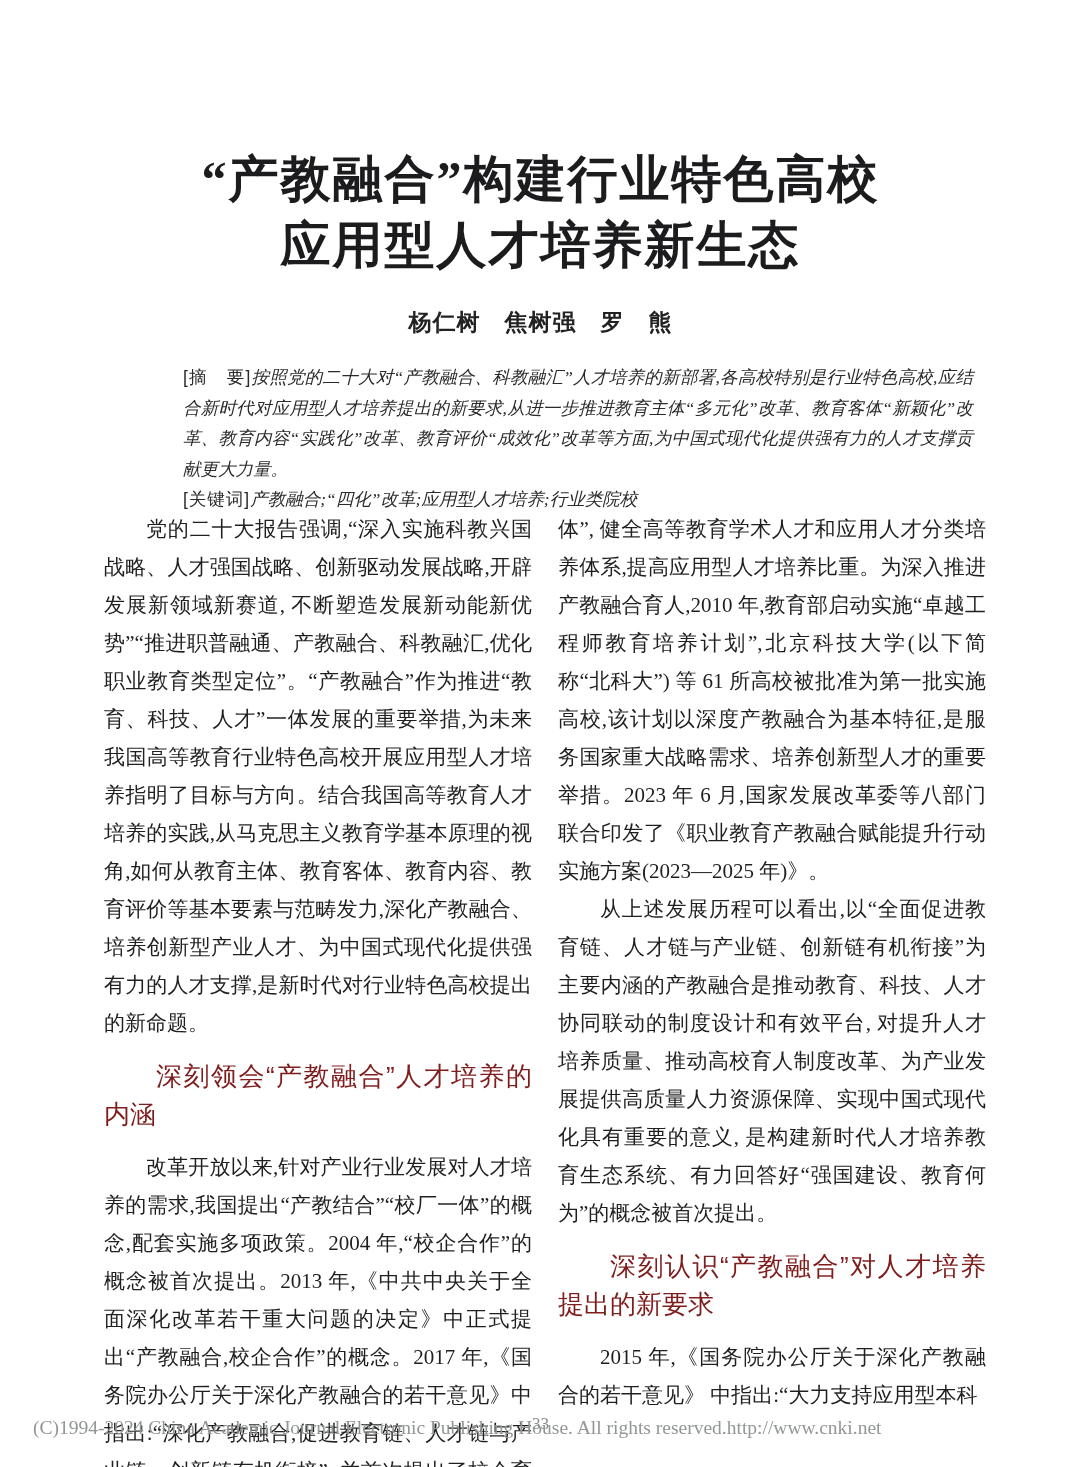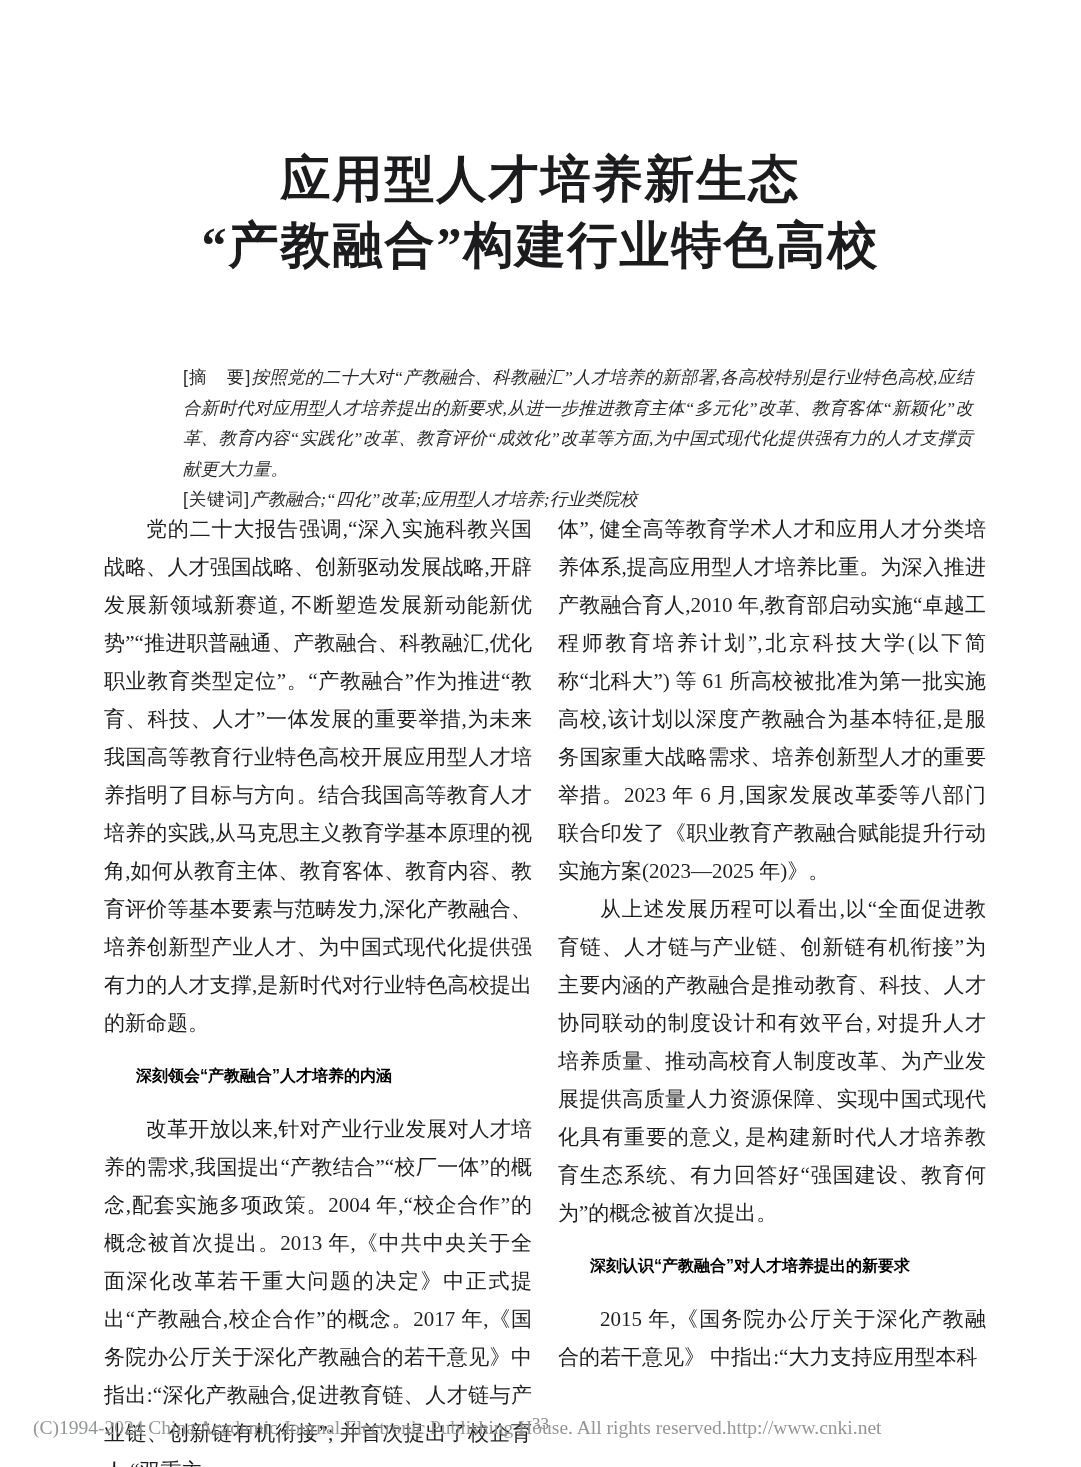--- a/index.html
+++ b/index.html
@@ -61,26 +61,26 @@
     width:428px;
     font-size:21px;line-height:38px;
     text-align:justify;
     color:#1f1f1f;
   }
   .col p{margin:0;}
   .indent{text-indent:2em;}
   .noindent{text-indent:0;}
   .sec-heading{
     font-family:"Liberation Sans", sans-serif;
-    font-weight:bold;
-    font-size:16px;line-height:38px;
+    font-weight:normal;
+    font-size:26px;line-height:38px;
     text-indent:2em;
     text-align:justify;
     margin:15px 0 15px 0 !important;
-    color:#000000;
+    color:#7f1d1d;
   }
   
   .page-number{
     position:absolute;top:1414px;left:0;right:0;
     text-align:center;
     font-size:17px;color:#8a8a8a;
     font-family:"Liberation Serif", serif;
   }
   .footer{
     position:absolute;top:1417px;left:33px;right:0;
@@ -89,24 +89,25 @@
     white-space:nowrap;
   }
   .footer .url{}
 </style>
 </head>
 <body>
 
 <div class="page">
 
   <div class="title">
+    <div>“产教融合”构建行业特色高校</div>
     <div>应用型人才培养新生态</div>
-    <div>“产教融合”构建行业特色高校</div>
   </div>
 
+  <div class="authors">杨仁树　焦树强　罗　熊</div>
 
   <div class="abstract-block">
     <p class="abstract-p"><span class="ab-label">[摘　要]</span><span class="abstract-text">按照党的二十大对“产教融合、科教融汇”人才培养的新部署,各高校特别是行业特色高校,应结合新时代对应用型人才培养提出的新要求,从进一步推进教育主体“多元化”改革、教育客体“新颖化”改革、教育内容“实践化”改革、教育评价“成效化”改革等方面,为中国式现代化提供强有力的人才支撑贡献更大力量。</span></p>
     <p class="keywords-p"><span class="ab-label">[关键词]</span><span class="keywords-text">产教融合;“四化”改革;应用型人才培养;行业类院校</span></p>
   </div>
 
   <div class="columns">
     <div class="col">
       <p class="indent">党的二十大报告强调,“深入实施科教兴国战略、人才强国战略、创新驱动发展战略,开辟发展新领域新赛道, 不断塑造发展新动能新优势”“推进职普融通、产教融合、科教融汇,优化职业教育类型定位”。“产教融合”作为推进“教育、科技、人才”一体发展的重要举措,为未来我国高等教育行业特色高校开展应用型人才培养指明了目标与方向。结合我国高等教育人才培养的实践,从马克思主义教育学基本原理的视角,如何从教育主体、教育客体、教育内容、教育评价等基本要素与范畴发力,深化产教融合、培养创新型产业人才、为中国式现代化提供强有力的人才支撑,是新时代对行业特色高校提出的新命题。</p>
       <p class="sec-heading">深刻领会“产教融合”人才培养的内涵</p>

